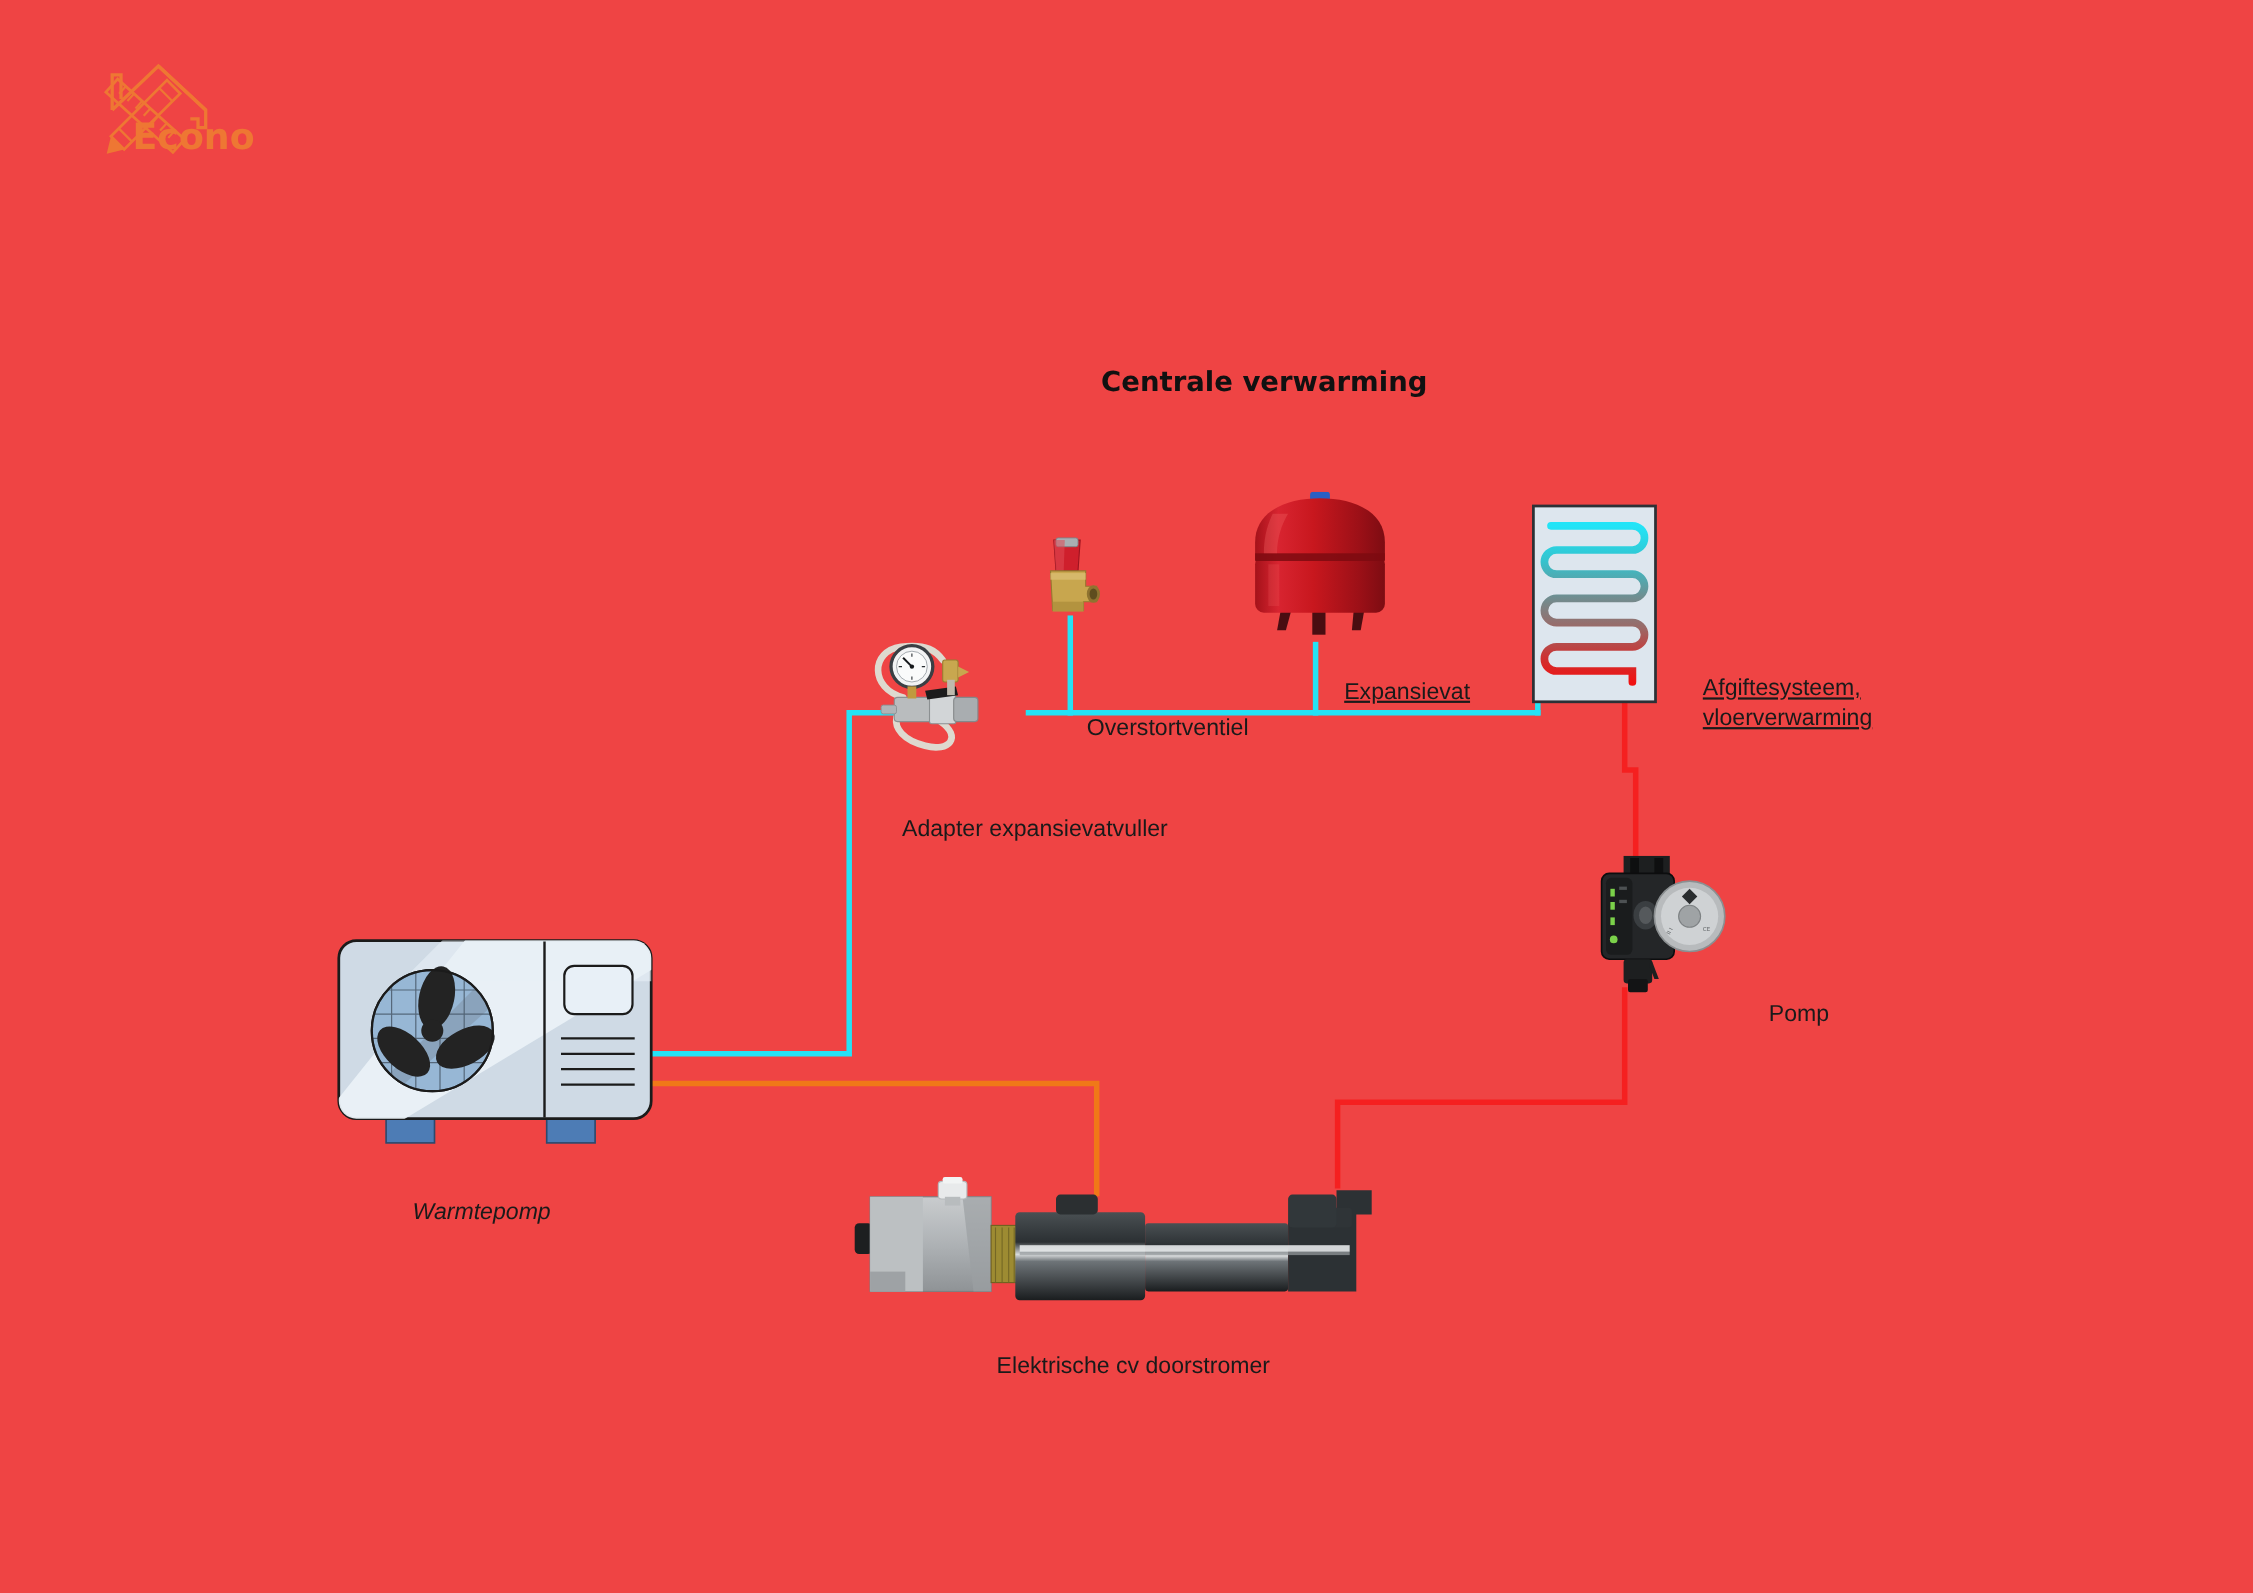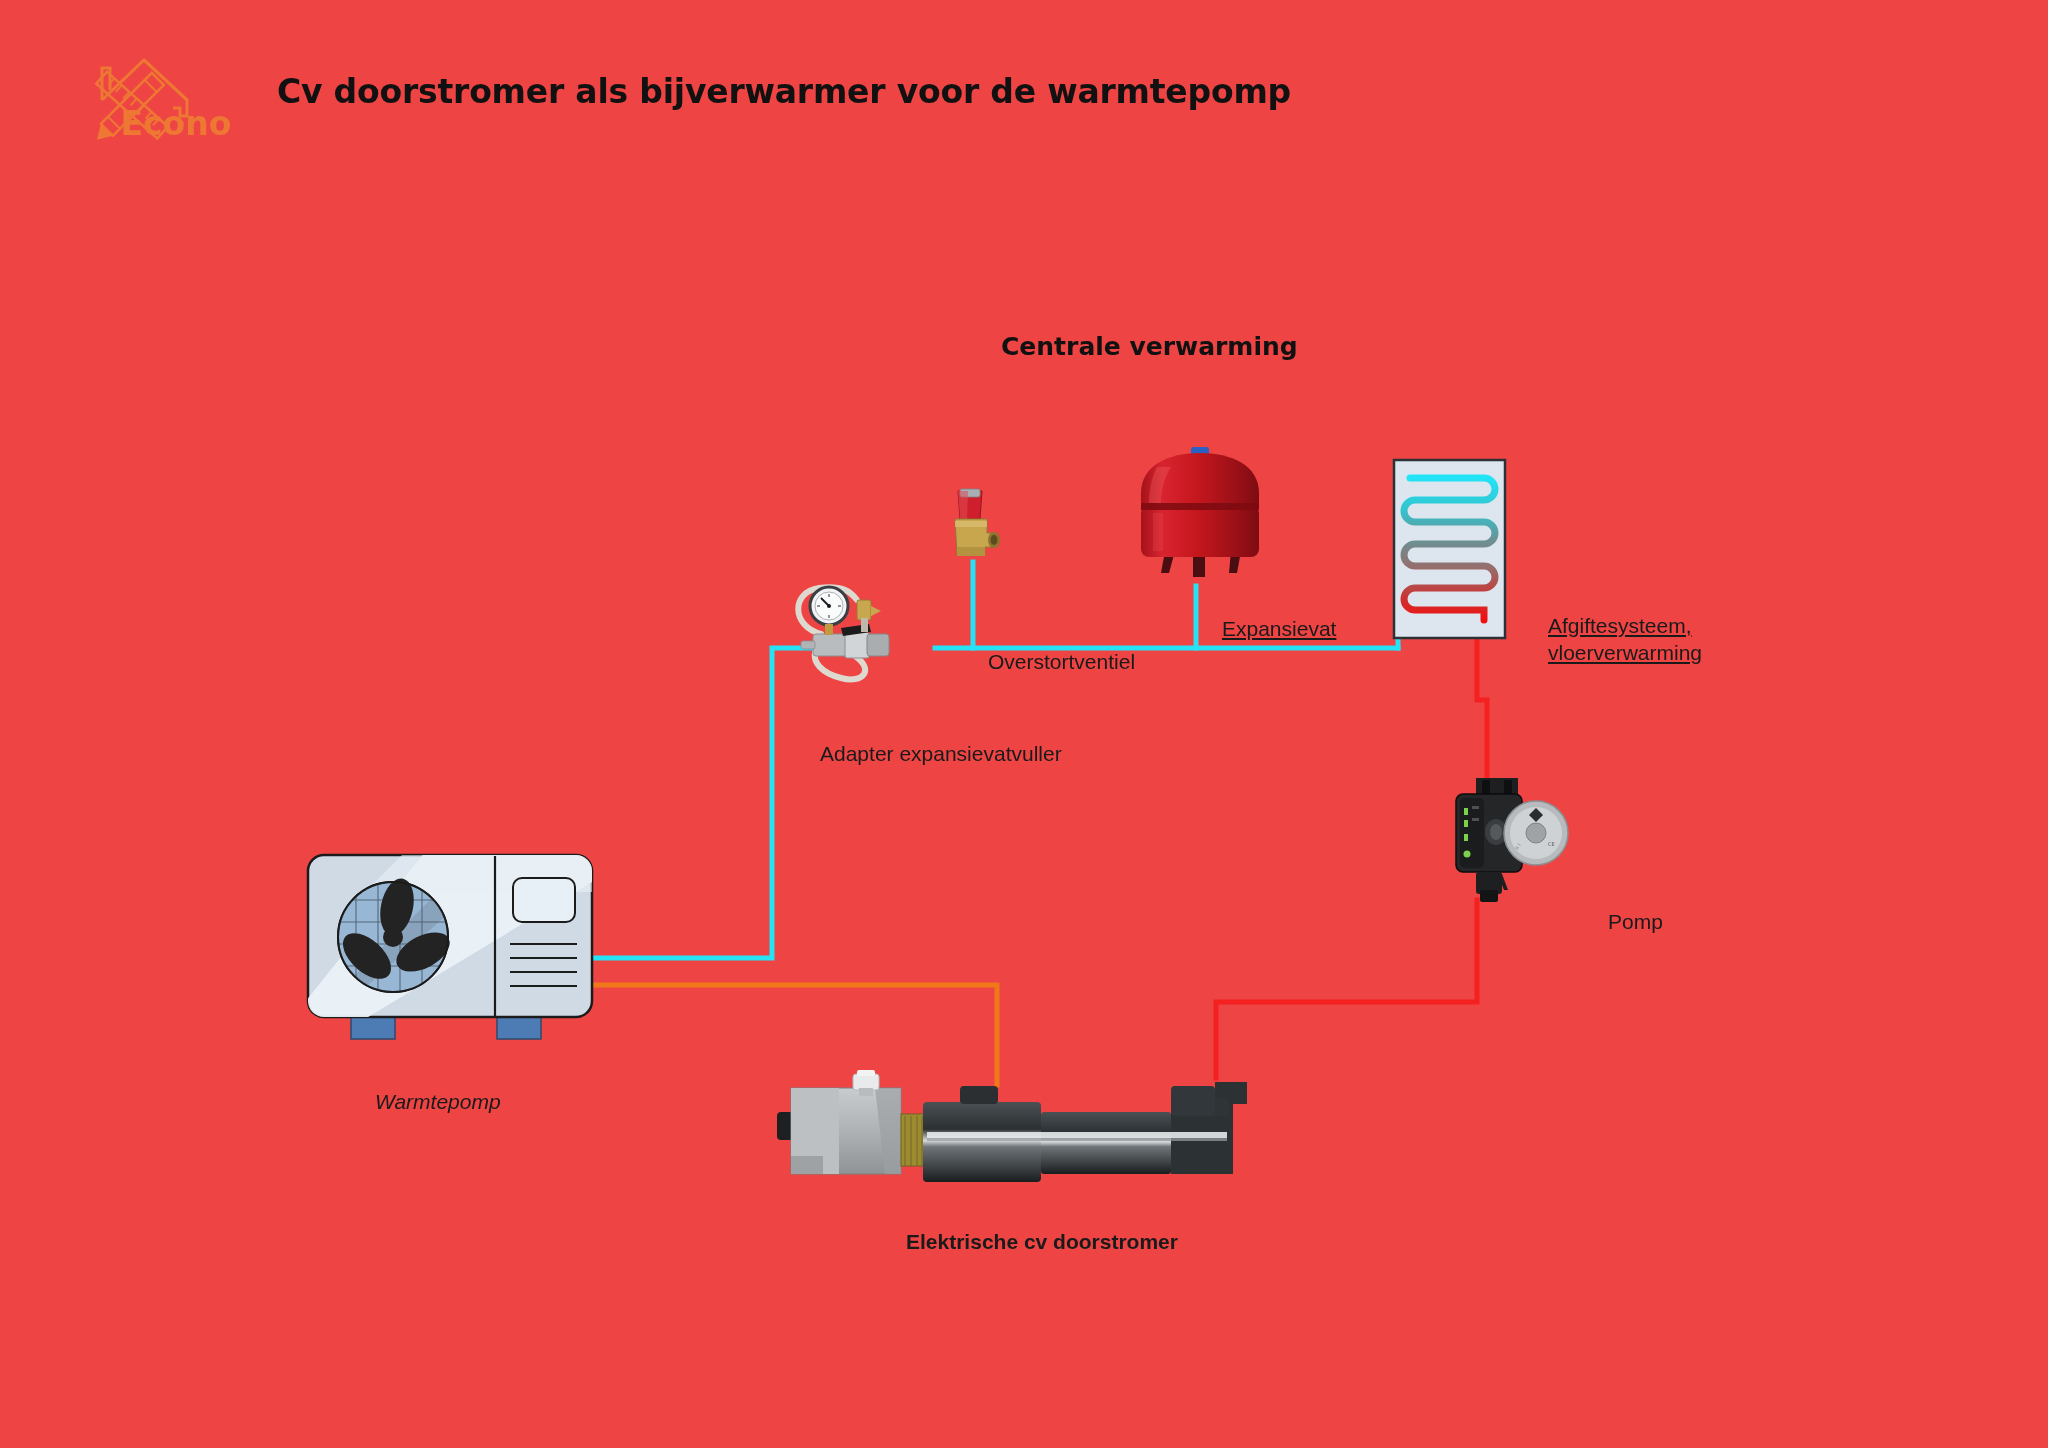--- a/index.html
+++ b/index.html
@@ -81,21 +81,20 @@
 
     <g transform="rotate(-45 60 66)">
       <rect x="24" y="58" width="72" height="17" fill="none" stroke="#ee7733" stroke-width="2.5"></rect>
       <path d="M24 58 L10 66.5 L24 75 Z" fill="#ee7733"></path>
       <line x1="86" y1="58" x2="86" y2="75" stroke="#ee7733" stroke-width="2"></line>
       <line x1="34" y1="58" x2="34" y2="75" stroke="#ee7733" stroke-width="2"></line>
     </g>
     <text x="104" y="97" font-family="DejaVu Sans, sans-serif" font-size="33" font-weight="900" fill="#ee7733" text-anchor="middle">Econo</text>
   </svg>
 
-  <div id="page-title">Cv doorstromer als bijverwarmer voor de warmtepomp</div>
 
   <div id="section-title">Centrale verwarming</div>
 
   <svg id="pipes" viewBox="0 0 2048 1448">
 
     <path d="M595 958 L772 958 L772 648 L835 648" fill="none" stroke="#25e2f5" stroke-width="5" stroke-linecap="square"></path>
 
     <path d="M935 648 L1398 648" fill="none" stroke="#25e2f5" stroke-width="5" stroke-linecap="square"></path>
 
     <path d="M973 562 L973 648" fill="none" stroke="#25e2f5" stroke-width="5" stroke-linecap="square"></path>
@@ -338,15 +337,15 @@
 
     <rect x="266" y="42" width="130" height="62" rx="3" fill="url(#tubeGrad)"></rect>
 
     <path d="M396 42 L440 42 L440 12 L472 12 L472 34 L458 34 L458 104 L396 104 Z" fill="#2c3134"></path>
     <rect x="398" y="28" width="56" height="18" rx="3" fill="#2f3437"></rect>
     <rect x="396" y="16" width="44" height="30" rx="4" fill="#31373a"></rect>
 
     <rect x="152" y="62" width="300" height="6" fill="#e6e9ea" opacity="0.9"></rect>
     <rect x="152" y="68" width="300" height="3" fill="#9aa0a3" opacity="0.7"></rect>
   </svg>
-  <div class="lbl" style="left:906px; top:1228px;font-weight:bold;">Elektrische cv doorstromer</div>
+  <div class="lbl" style="left:906px; top:1228px;">Elektrische cv doorstromer</div>
 
 </div>
 
 </body></html>

